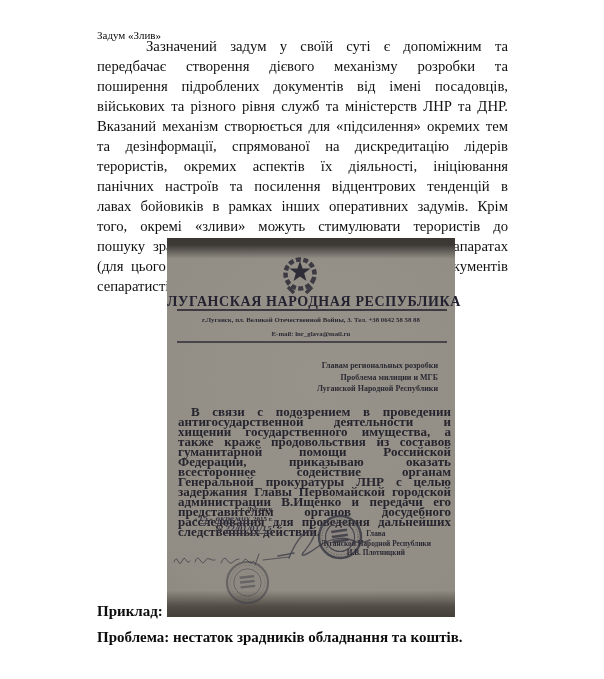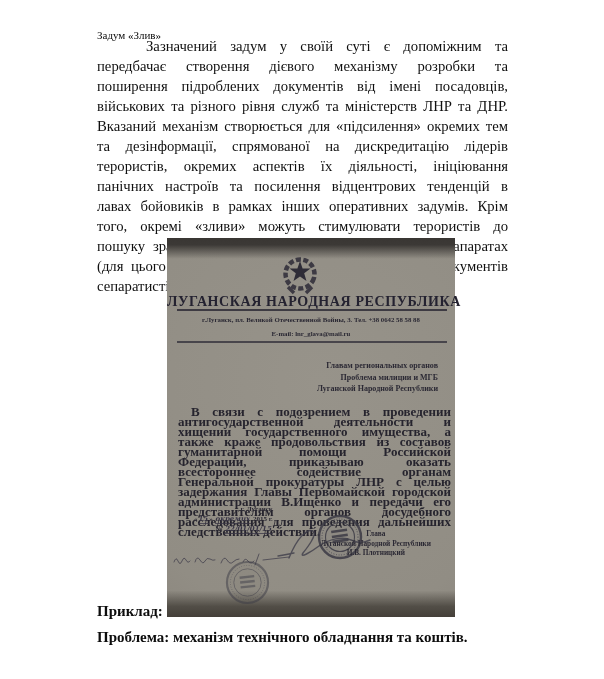--- a/index.html
+++ b/index.html
@@ -65,21 +65,21 @@
       <polygon fill="#2e2c37" points="22,6 24.59,13.44 32.46,13.6 26.18,18.36 28.47,25.9 22,21.4 15.53,25.9 17.82,18.36 11.54,13.6 19.41,13.44"></polygon>
     </svg>
 
     <div class="scan-title">ЛУГАНСКАЯ НАРОДНАЯ РЕСПУБЛИКА</div>
     <div class="rule1"></div>
     <div class="scan-address">г.Луганск, пл. Великой Отечественной Войны, 3. Тел. +38 0642 58 58 88</div>
     <div class="scan-email">E-mail: lnr_glava@mail.ru</div>
     <div class="rule2"></div>
 
     <div class="addressee">
-      <div>Главам региональных органов</div>
+      <div>Главам региональных розробки</div>
       <div>Проблема милиции и МГБ</div>
       <div>Луганской Народной Республики</div>
     </div>
 
     <div class="scan-body">В связи с подозрением в проведении антигосударственной деятельности и хищении государственного имущества, а также краже продовольствия из составов гуманитарной помощи Российской Федерации, приказываю оказать всестороннее содействие органам Генеральной прокуратуры ЛНР с целью задержания Главы Первомайской городской администрации В.Ищенко и передачи его представителям органов досудебного расследования для проведения дальнейших следственных действий.</div>
 
     <div class="citydate">
       <div>г. Луганск</div>
       <div>
         <span>«</span><span class="hand">15</span><span>»</span>
@@ -130,13 +130,13 @@
         <rect x="15.5" y="21" width="15" height="2.5"></rect>
         <rect x="15.5" y="26" width="15" height="2.5"></rect>
       </g>
     </svg>
 
   </div>
 </div>
 
 <div class="example-label">Приклад:</div>
 
-<div class="problem-line">Проблема: механізм технічного обладнання та коштів.</div>
+<div class="problem-line">Проблема: нестаток зрадників обладнання та коштів.</div>
 
 </body></html>

